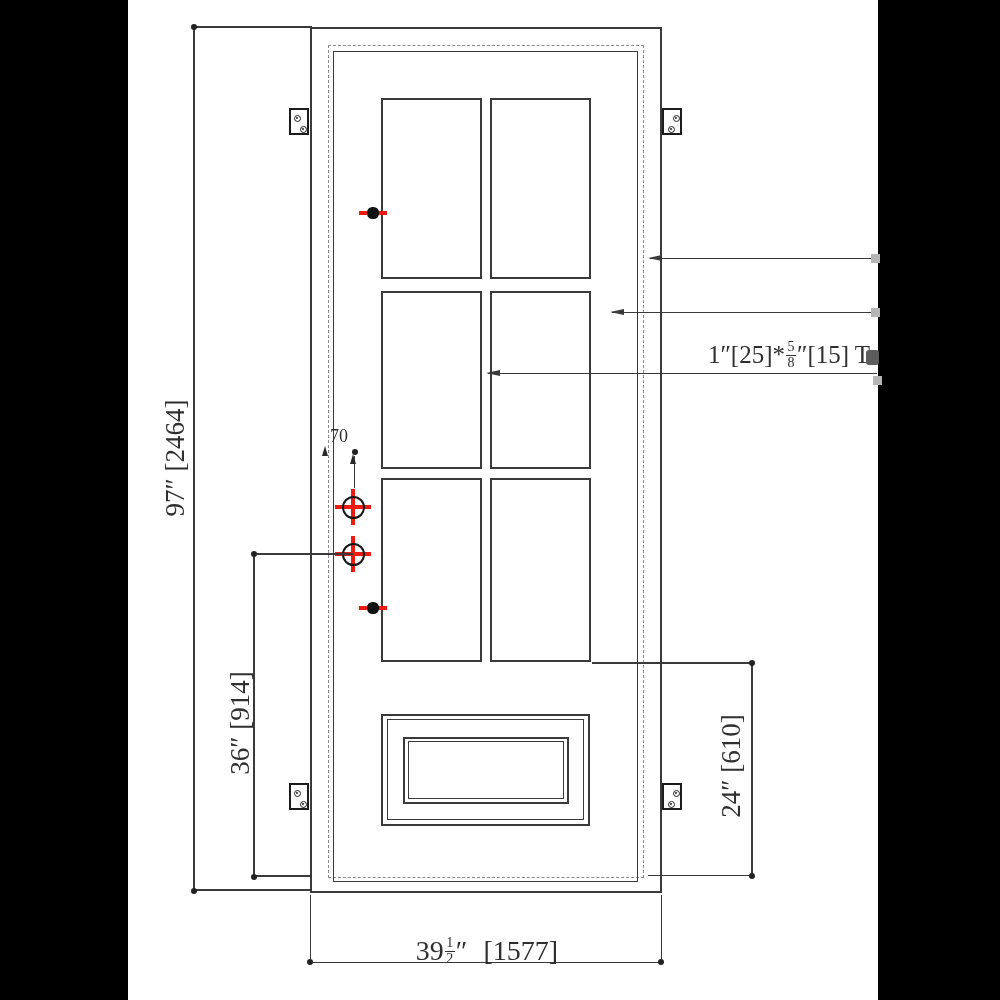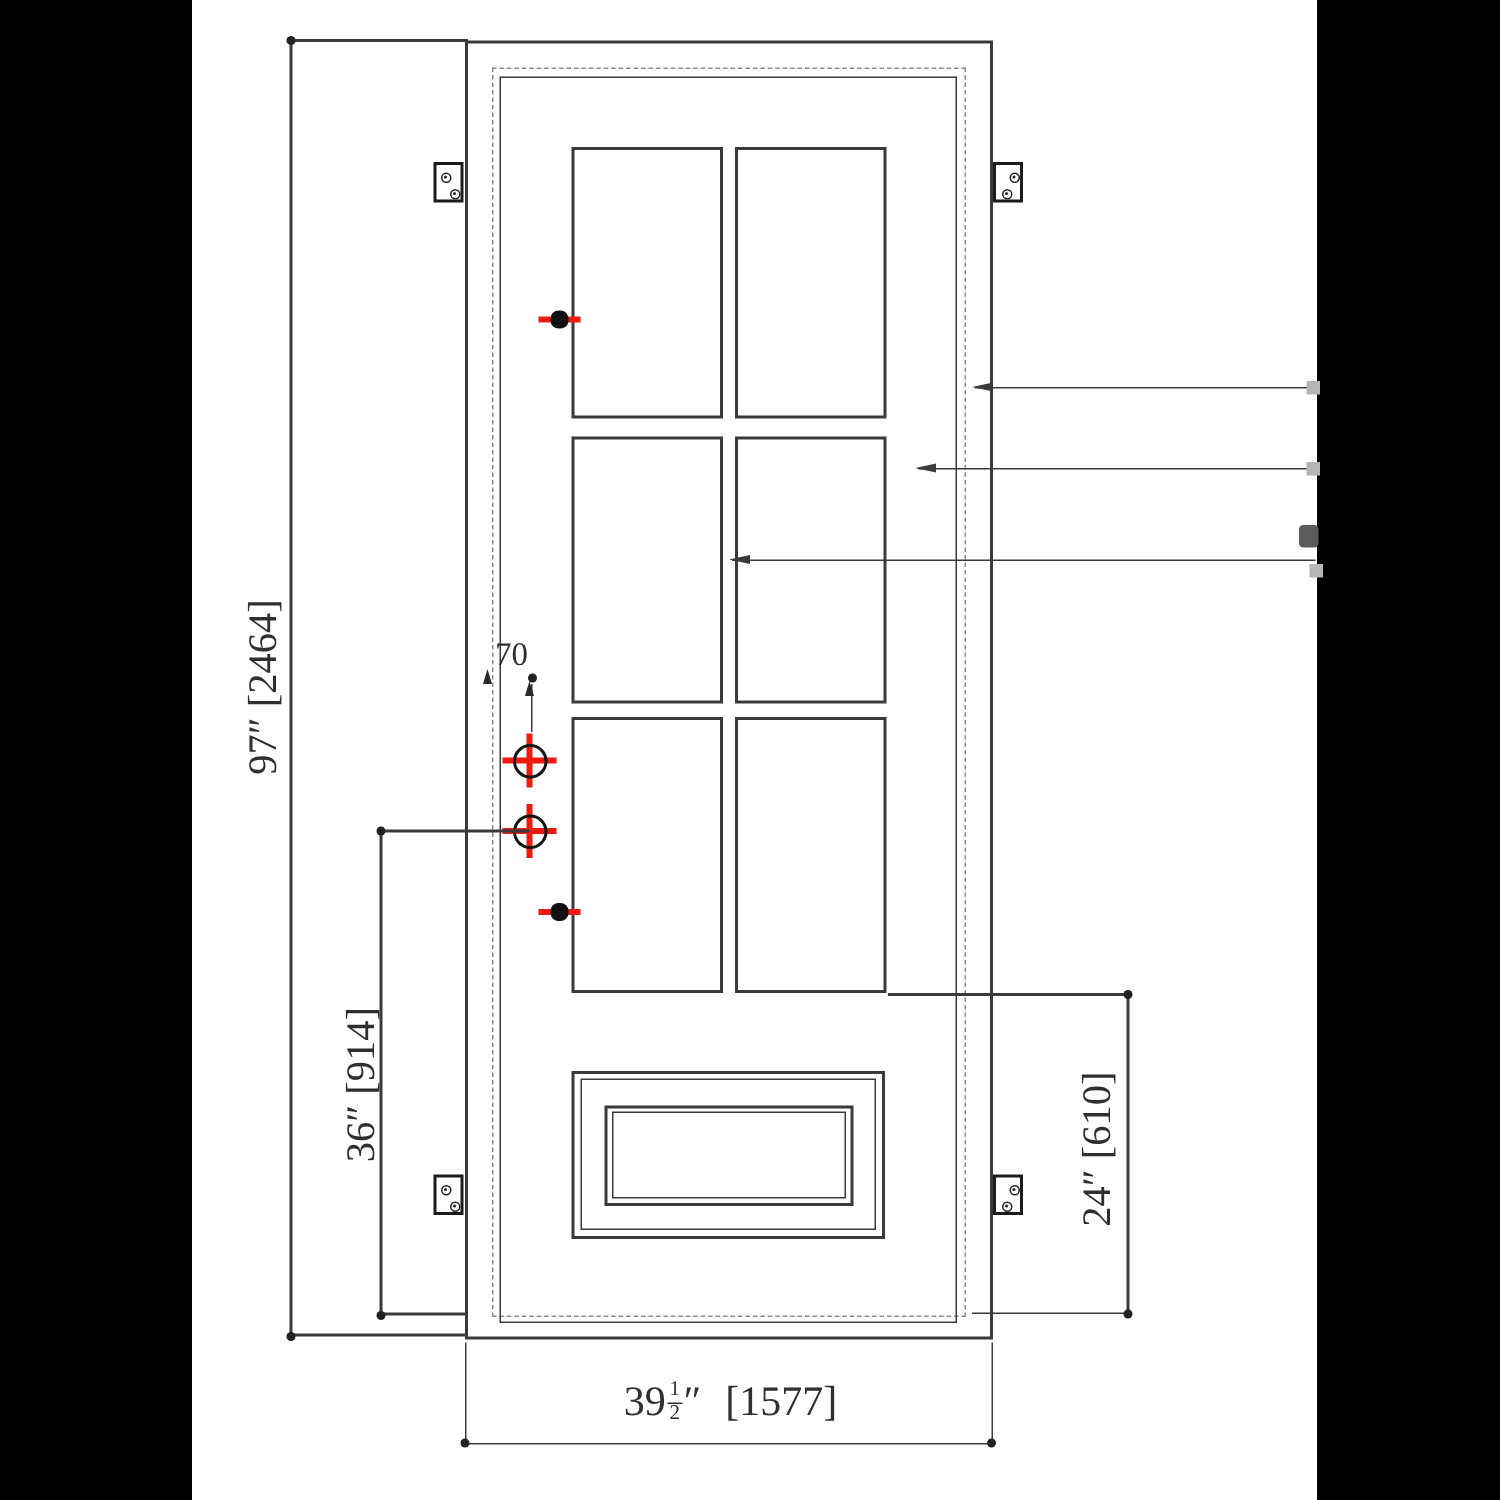--- a/index.html
+++ b/index.html
@@ -12,24 +12,24 @@
   .hl{position:absolute;z-index:1;height:1.5px;background:#3a3a3a;}
   .vl{position:absolute;z-index:1;width:1.5px;background:#3a3a3a;}
   .dot{position:absolute;z-index:1;width:6px;height:6px;border-radius:50%;background:#222;}
   .arrow-left{position:absolute;z-index:1;width:0;height:0;
       border-top:3.5px solid transparent;border-bottom:3.5px solid transparent;border-right:14px solid #3a3a3a;}
   .arrow-up{position:absolute;z-index:1;width:0;height:0;
       border-left:3.5px solid transparent;border-right:3.5px solid transparent;border-bottom:10px solid #2a2a2a;}
   .dim-text-v{position:absolute;z-index:1;height:32px;line-height:32px;text-align:center;
       font-size:27px;transform:rotate(-90deg);white-space:nowrap;}
   .dim-text-h{position:absolute;z-index:1;text-align:center;font-size:28px;line-height:34px;white-space:nowrap;
-      display:flex;align-items:center;justify-content:center;}
+      display:flex;align-items:center;justify-content:center;margin-top:16px;}
   .callout-text{position:absolute;z-index:1;font-size:25px;line-height:30px;text-align:center;white-space:nowrap;
       display:flex;align-items:center;justify-content:center;}
-  .small-note{position:absolute;z-index:1;font-size:22px;line-height:20px;}
+  .small-note{position:absolute;z-index:1;font-size:18px;line-height:20px;}
   .frac{display:inline-flex;flex-direction:column;align-items:center;vertical-align:-6px;line-height:1;margin:0 1px;}
   .frac .num{font-size:14px;line-height:14px;border-bottom:1.5px solid #2f2f2f;padding:0 1.5px 0.5px;}
   .frac .den{font-size:14px;line-height:14px;padding-top:0.5px;}
   .metric-gap{margin-left:16px;}
   .hinge{position:absolute;z-index:1;width:20px;height:27px;border:2px solid #1c1c1c;background:#fff;box-sizing:border-box;}
   .hole{position:absolute;width:7px;height:7px;border:1.5px solid #222;border-radius:50%;box-sizing:border-box;}
   .hole::after{content:"";position:absolute;left:1px;top:1px;width:2px;height:2px;border-radius:50%;background:#222;}
   .xhair{position:absolute;z-index:1;width:36px;height:36px;}
   .xhair .circ{position:absolute;left:6.5px;top:6.5px;width:23px;height:23px;border:2.5px solid #151515;border-radius:50%;box-sizing:border-box;}
   .xhair .rh{position:absolute;left:0;top:16.2px;width:36px;height:3.5px;background:#ee1a10;}
@@ -140,20 +140,28 @@
       <span>″</span>
       <span class="metric-gap">[1577]</span>
   </div>
 
   <div class="hl" style="left:650px;top:257.5px;width:227px"></div>
   <div class="arrow-left" style="left:648px;top:255px"></div>
 
   <div class="hl" style="left:612px;top:311.5px;width:265px"></div>
   <div class="arrow-left" style="left:610px;top:309px"></div>
 
+  <div class="callout-text" style="left:706px;top:340px;width:166px">
+    <span>1″[25]*</span>
+      <span class="frac">
+        <span class="num">5</span>
+        <span class="den">8</span>
+      </span>
+      <span>″[15] T</span>
+  </div>
   <div class="hl" style="left:488px;top:372.5px;width:389px"></div>
   <div class="arrow-left" style="left:486px;top:370px"></div>
 
   <div class="band" style="left:0;width:128px"></div>
   <div class="band" style="left:878px;width:122px"></div>
 
   <div class="grip" style="left:871px;top:254px"></div>
   <div class="grip" style="left:871px;top:308px"></div>
   <div class="blotch" style="left:866px;top:350px"></div>
   <div class="grip" style="left:873px;top:376px"></div>

